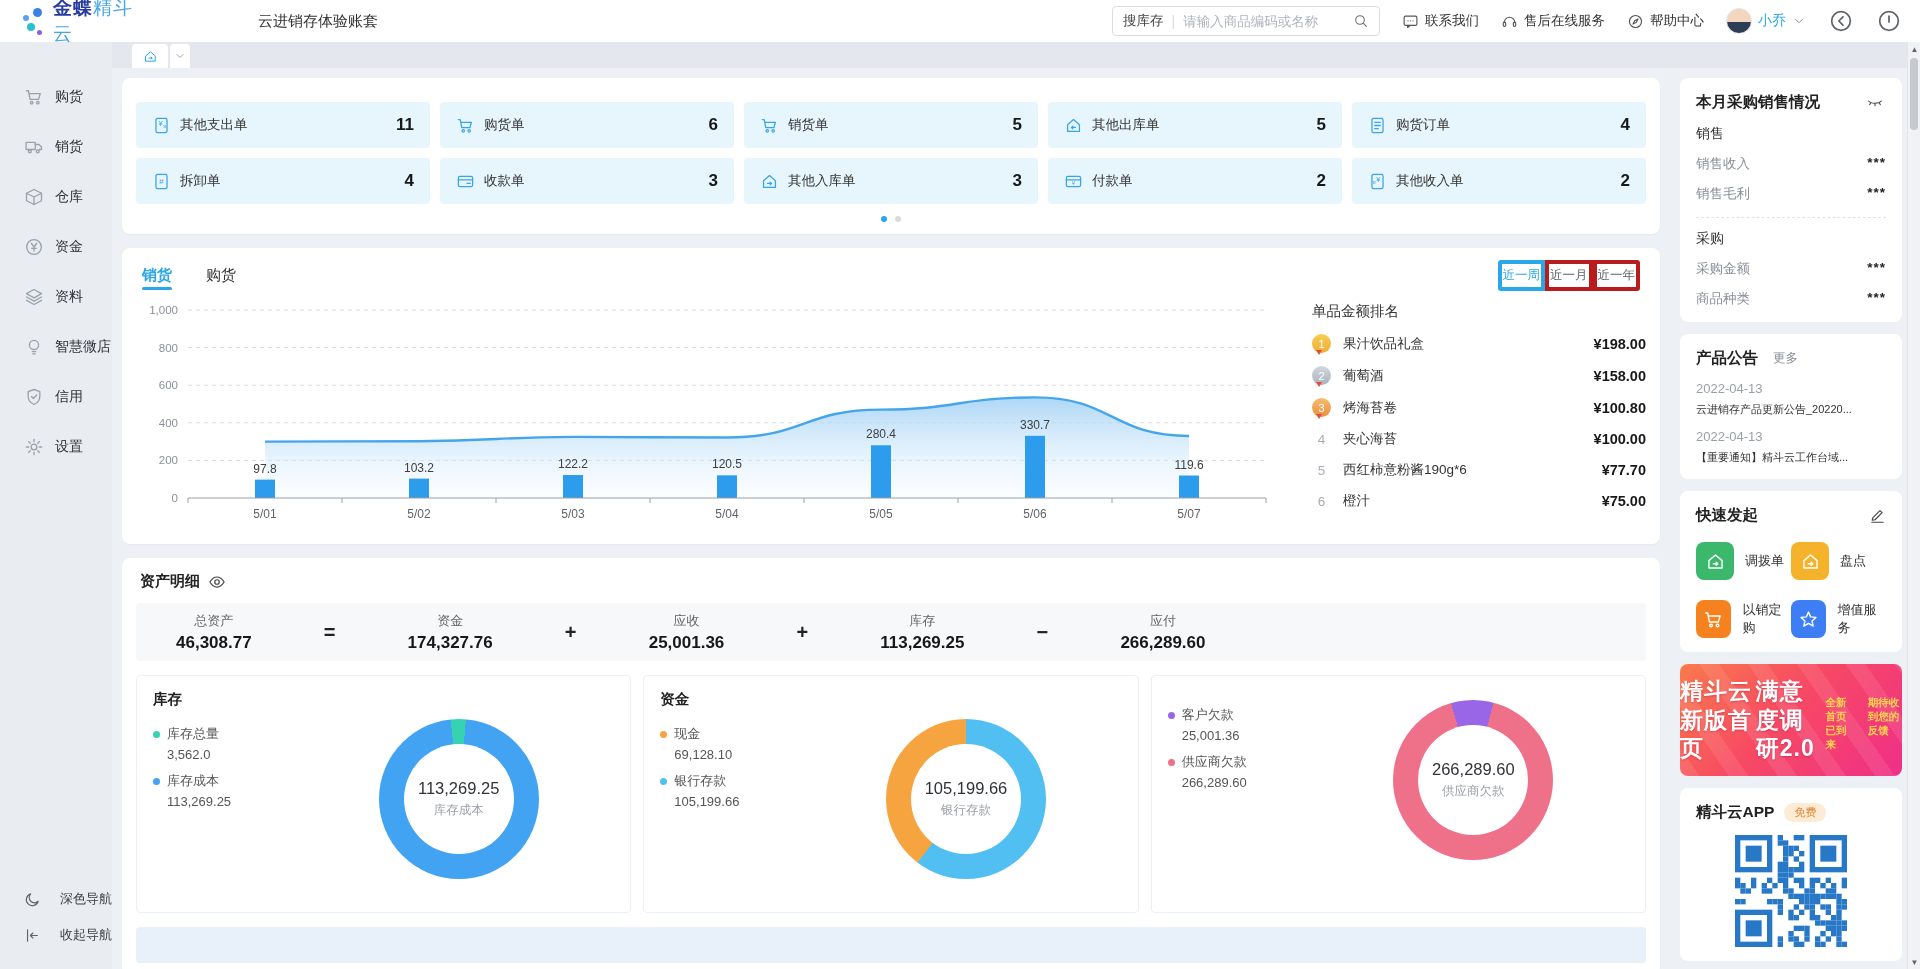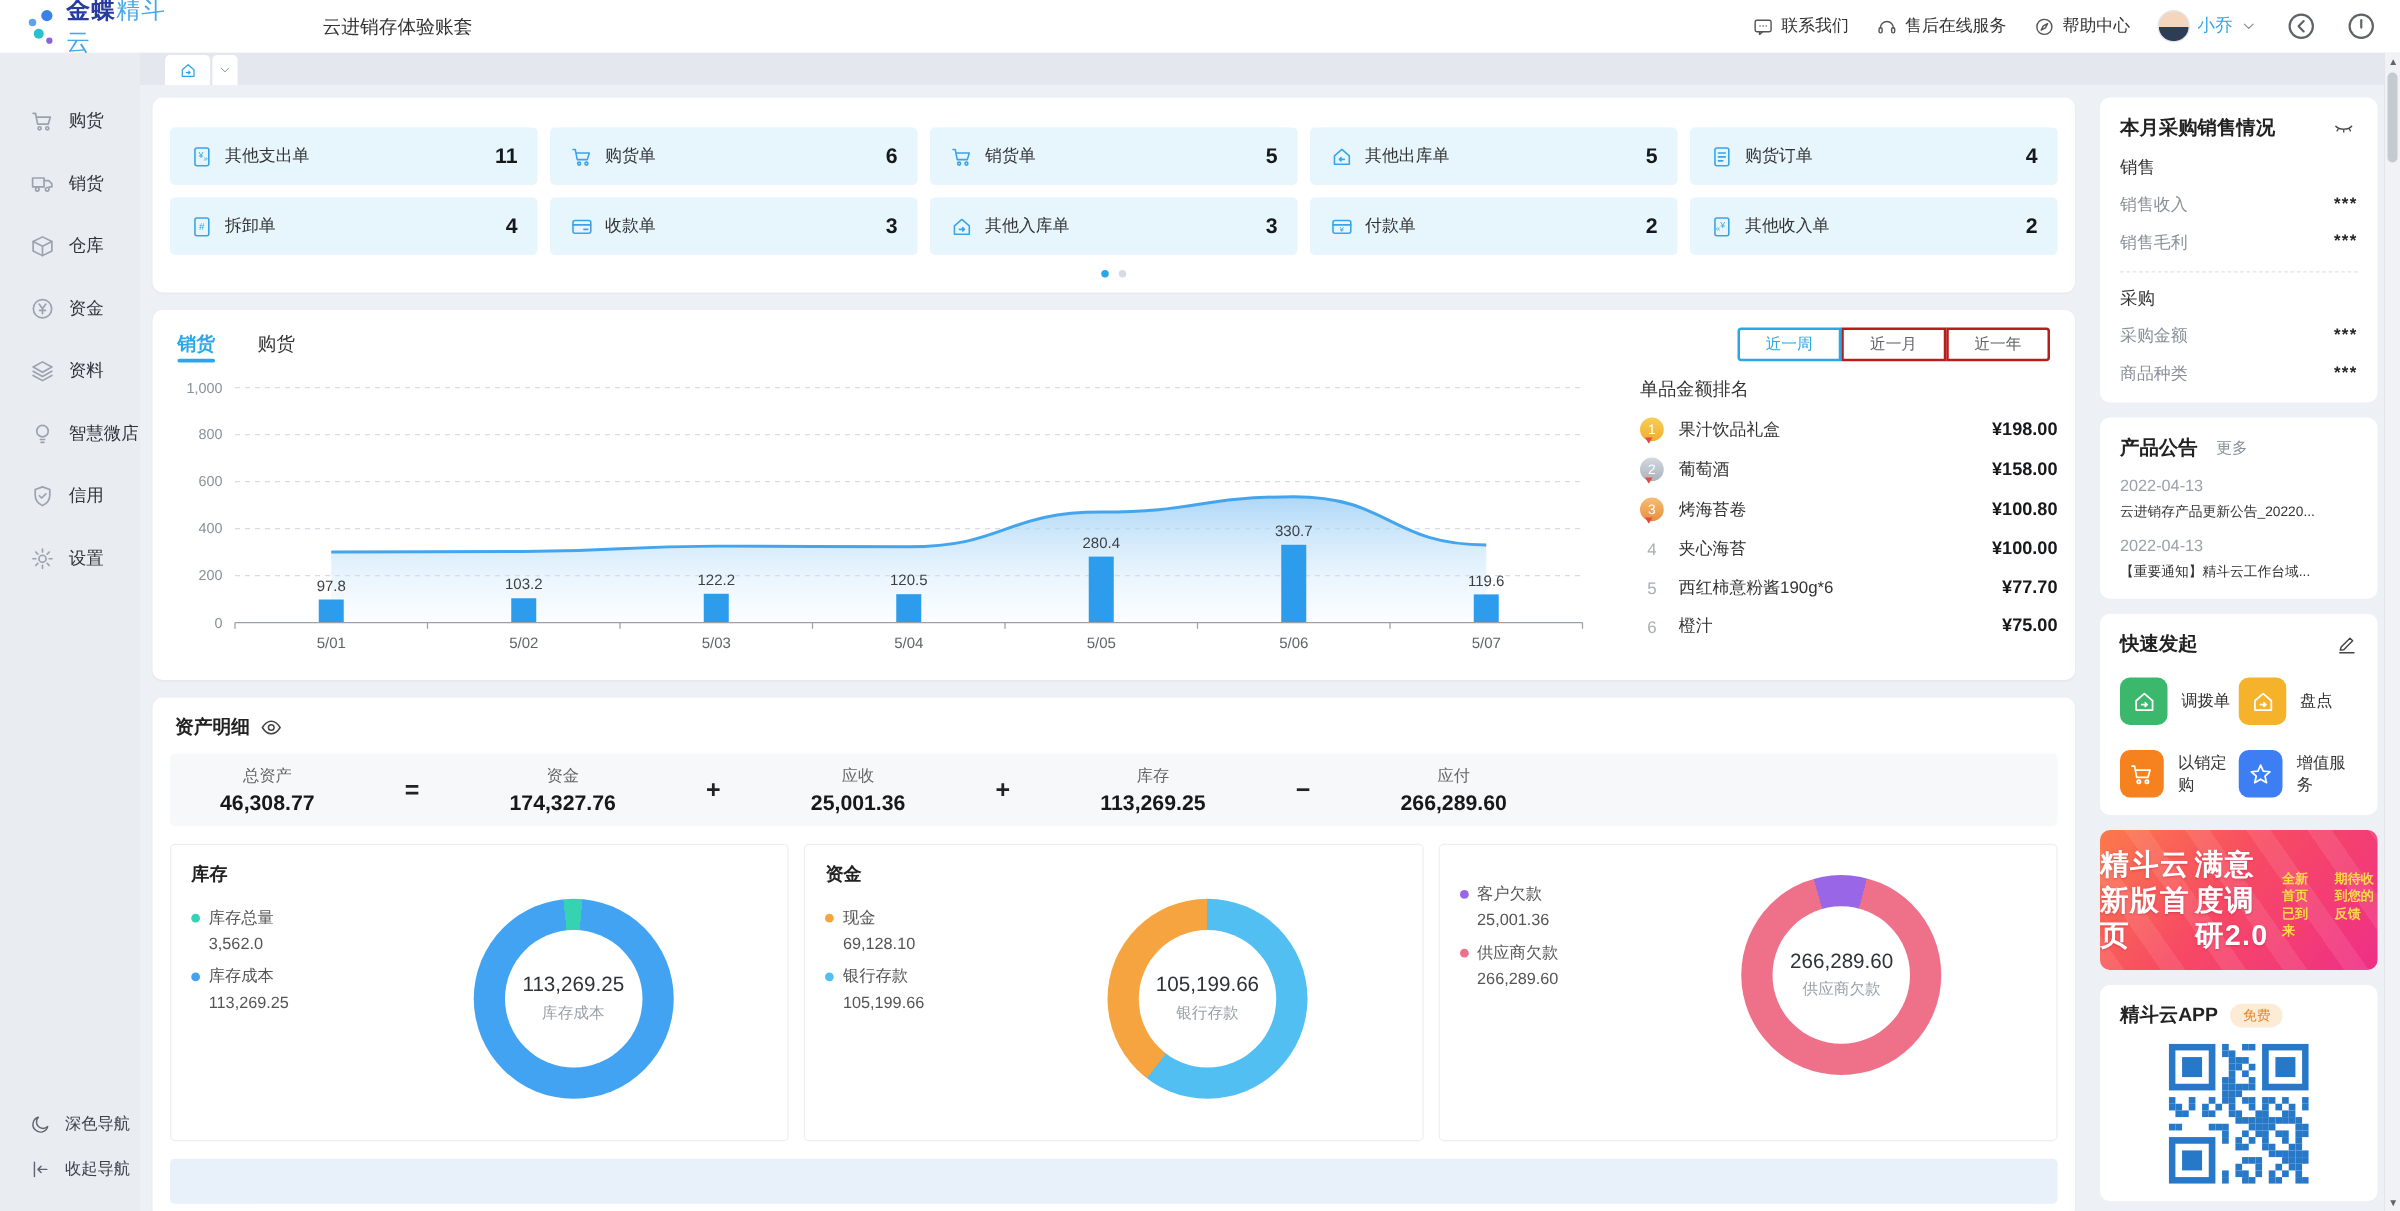--- a/index.html
+++ b/index.html
@@ -35,21 +35,21 @@
   .chev { width:14px; height:14px; color:#888; }
   .round-btn { width:26px; height:26px; color:#5f6368; cursor:pointer; }
 
   
   .workspace { display:flex; height:927px; }
   .sidebar { width:112px; background:#e9ecf1; position:relative; flex:none; padding-top:30px; }
   .side-item { display:flex; align-items:center; gap:11px; padding:0 0 0 24px; height:50px; cursor:pointer; }
   .side-item .icon { width:20px; height:20px; color:#9aa2ad; flex:none; }
   .side-item span.lbl { font-size:14px; color:#2f343b; white-space:nowrap; }
   .side-foot { position:absolute; left:0; bottom:16px; width:100%; }
-  .side-foot .side-item { height:36px; }
+  .side-foot .side-item { height:36px;justify-content:space-between; }
   .side-foot .icon { width:17px; height:17px; color:#5f6570; }
   .side-foot span.lbl { font-size:13px; color:#3c4148; }
 
   .content-wrap { flex:1; display:flex; flex-direction:column; min-width:0; }
   .tabstrip { height:26px; background:#e4e8ee; display:flex; align-items:flex-end; padding-left:20px; gap:2px; }
   .home-tab { width:36px; height:24px; background:#fff; border-radius:4px 4px 0 0; display:flex; align-items:center; justify-content:center; cursor:pointer; }
   .home-tab .icon { width:15px; height:15px; color:#2aa7e8; }
   .caret-tab { width:20px; height:24px; background:#fff; border-radius:4px 4px 0 0; display:flex; align-items:center; justify-content:center; cursor:pointer; }
   .caret-tab .icon { width:12px; height:12px; color:#8a8f99; }
 
@@ -74,21 +74,21 @@
   .dots { display:flex; justify-content:center; gap:8px; margin-top:12px; }
   .dot { width:6px; height:6px; border-radius:50%; background:#d8dbe0; cursor:pointer; }
   .dot.active { background:#2aa7e8; }
 
   
   .trade-head { display:flex; align-items:center; height:30px; gap:34px; padding:0 6px; }
   .trade-tab { font-size:15px; color:#333; cursor:pointer; position:relative; height:100%; display:flex; align-items:center; }
   .trade-tab.active { color:#2aa7e8; font-weight:bold; }
   .trade-tab.active::after { content:""; position:absolute; left:0; right:0; bottom:0; height:3px; border-radius:2px; background:#2aa7e8; }
   .periods { margin-left:auto; display:flex; }
-  .pbtn { border:2px solid #b91c1c; background:#fff; color:#606266; font-size:12.5px; padding:3px 21px; cursor:pointer; font-family:inherit; }
+  .pbtn { border:4px solid #b91c1c; background:#fff; color:#606266; font-size:12.5px; padding:3px 1px; cursor:pointer; font-family:inherit; }
   .pbtn:first-child { border-radius:3px 0 0 3px; }
   .pbtn:last-child { border-radius:0 3px 3px 0; }
   .pbtn.active { border-color:#2aa7e8; color:#2aa7e8; position:relative; z-index:1; }
   .trade-body { display:flex; gap:20px; margin-top:4px; }
   .chart-area { width:1156px; flex:none; }
   .ranking { flex:1; padding-top:8px; }
   .rank-title { font-size:14.5px; color:#333; }
   .rank-row { display:flex; align-items:center; gap:12px; margin-top:13px; cursor:pointer; }
   .medal { width:19px; height:19px; border-radius:50%; color:#fff; font-size:11px; display:flex; align-items:center; justify-content:center; position:relative; flex:none; }
   .medal::after { content:""; position:absolute; bottom:-5px; left:4px; border:3px solid transparent; border-top:5px solid #e8493f; }
@@ -171,20 +171,31 @@
         <i class="ld2"></i>
         <i class="ld3"></i>
         <i class="ld4"></i>
       </span>
     <span>
       <span class="brand-bold">金蝶</span><span class="brand-light">精斗云</span>
     </span>
   </div>
   <div class="account-title">云进销存体验账套</div>
   <div class="topbar-right">
+    <div class="searchbox">
+      <span class="search-prefix">搜库存</span>
+      <span class="search-sep">|</span>
+      <input type="text" placeholder="请输入商品编码或名称" style="">
+      <span class="icon search-icon">
+          <svg viewBox="0 0 24 24">
+            <circle cx="10.5" cy="10.5" r="6.5"></circle>
+            <line x1="15.3" y1="15.3" x2="20" y2="20"></line>
+          </svg>
+        </span>
+    </div>
     <div class="top-link">
       <span class="icon">
           <svg viewBox="0 0 24 24">
             <rect x="3" y="4.5" width="18" height="13" rx="2"></rect>
             <circle cx="8.5" cy="11" r="0.9" fill="currentColor" stroke="none"></circle>
             <circle cx="12" cy="11" r="0.9" fill="currentColor" stroke="none"></circle>
             <circle cx="15.5" cy="11" r="0.9" fill="currentColor" stroke="none"></circle>
             <path d="M8 17.5 L8 20.5 L11.5 17.5"></path>
           </svg>
         </span>

